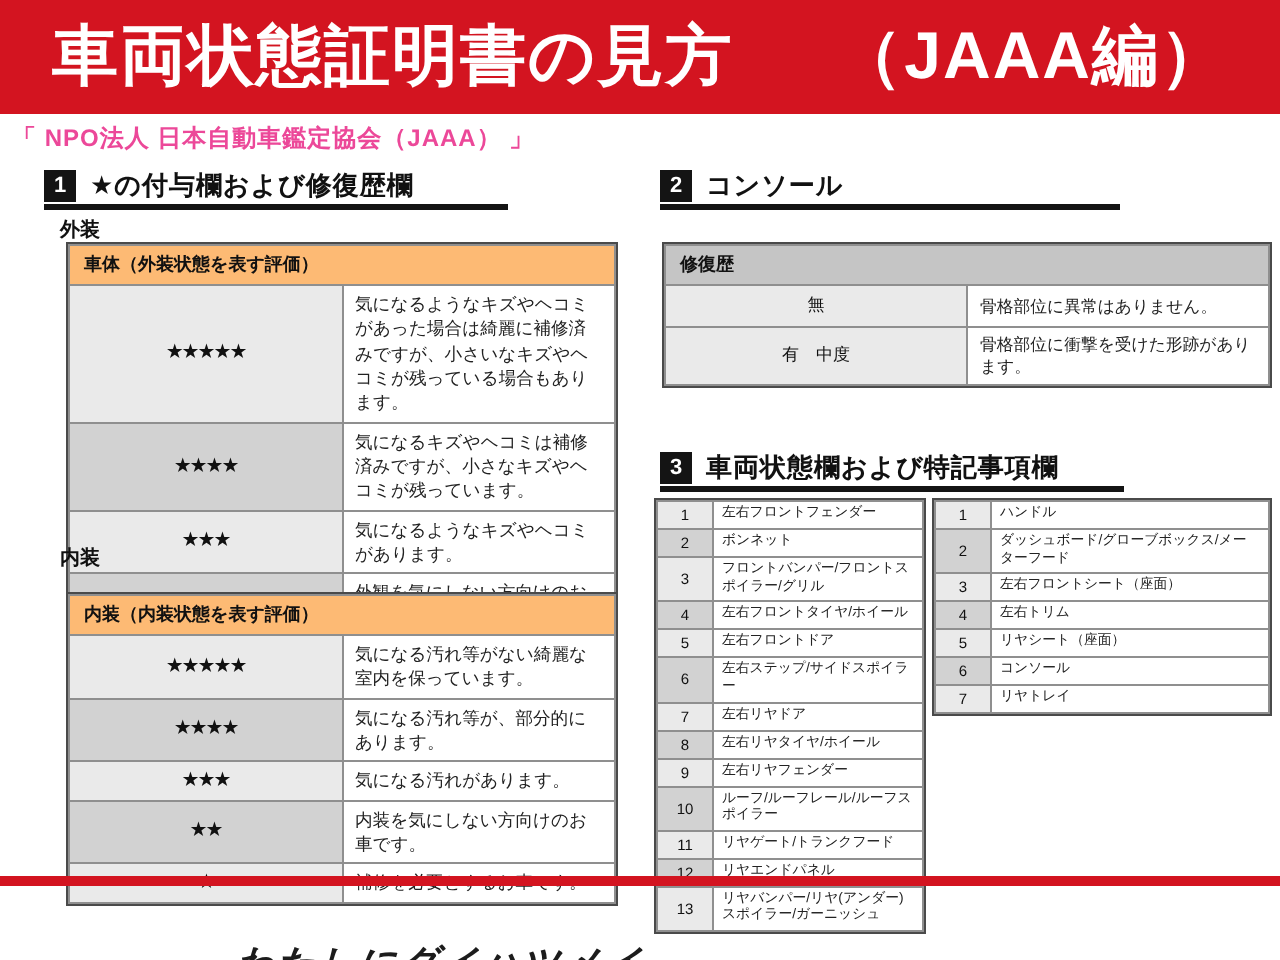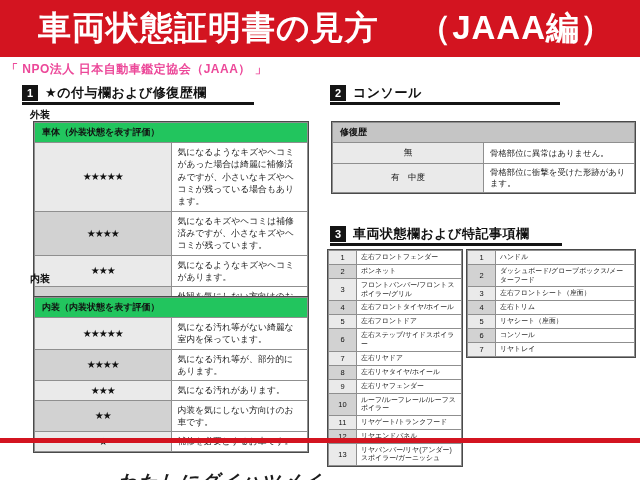--- a/index.html
+++ b/index.html
@@ -13,21 +13,21 @@
     overflow:hidden;
   }
 
   
   .topbar {
     position:absolute; left:0; top:0; width:640px; height:57px;
     background:#d31420;
     display:flex; align-items:center;
     padding:0 26px;
   }
-  .topbar .main-title { color:#fff; font-weight:bold; font-size:33px; letter-spacing:1px;margin-left:12px; }
+  .topbar .main-title { color:#fff; font-weight:bold; font-size:33px; letter-spacing:1px; }
   .topbar .edition { color:#fff; font-weight:bold; font-size:33px; margin-left:auto; letter-spacing:1px; }
 
   .subtitle {
     position:absolute; left:6px; top:61px;
     font-size:12px; font-weight:bold; color:#ec4899; letter-spacing:0.5px;
   }
 
   
   .sec-header { position:absolute; display:flex; align-items:center; gap:7px; }
   .sec-num {
@@ -41,21 +41,21 @@
   .area-label { position:absolute; font-size:10px; font-weight:bold; color:#111; }
 
   
   table { border-collapse:collapse; background:#fff; position:absolute; table-layout:fixed; }
   table, td, th { border:1px solid #8f8f8f; }
   table { outline:1px solid #4a4a4a; }
 
   
   .rating-table { width:274px; }
   .rating-table .tbl-head {
-    background:#22c55e; font-size:9px; font-weight:bold;
+    background:#fdba74; font-size:9px; font-weight:bold;
     text-align:left; padding:3px 7px; color:#111;
   }
   .rating-table td.stars {
     width:54px; text-align:center; font-size:10px;
     letter-spacing:-1px; color:#111; padding:2px 0;
   }
   .rating-table td.desc { font-size:8.8px; padding:3px 6px; line-height:1.4; color:#222; }
   .bg-a { background:#eaeaea; }
   .bg-b { background:#d2d2d2; }
 

